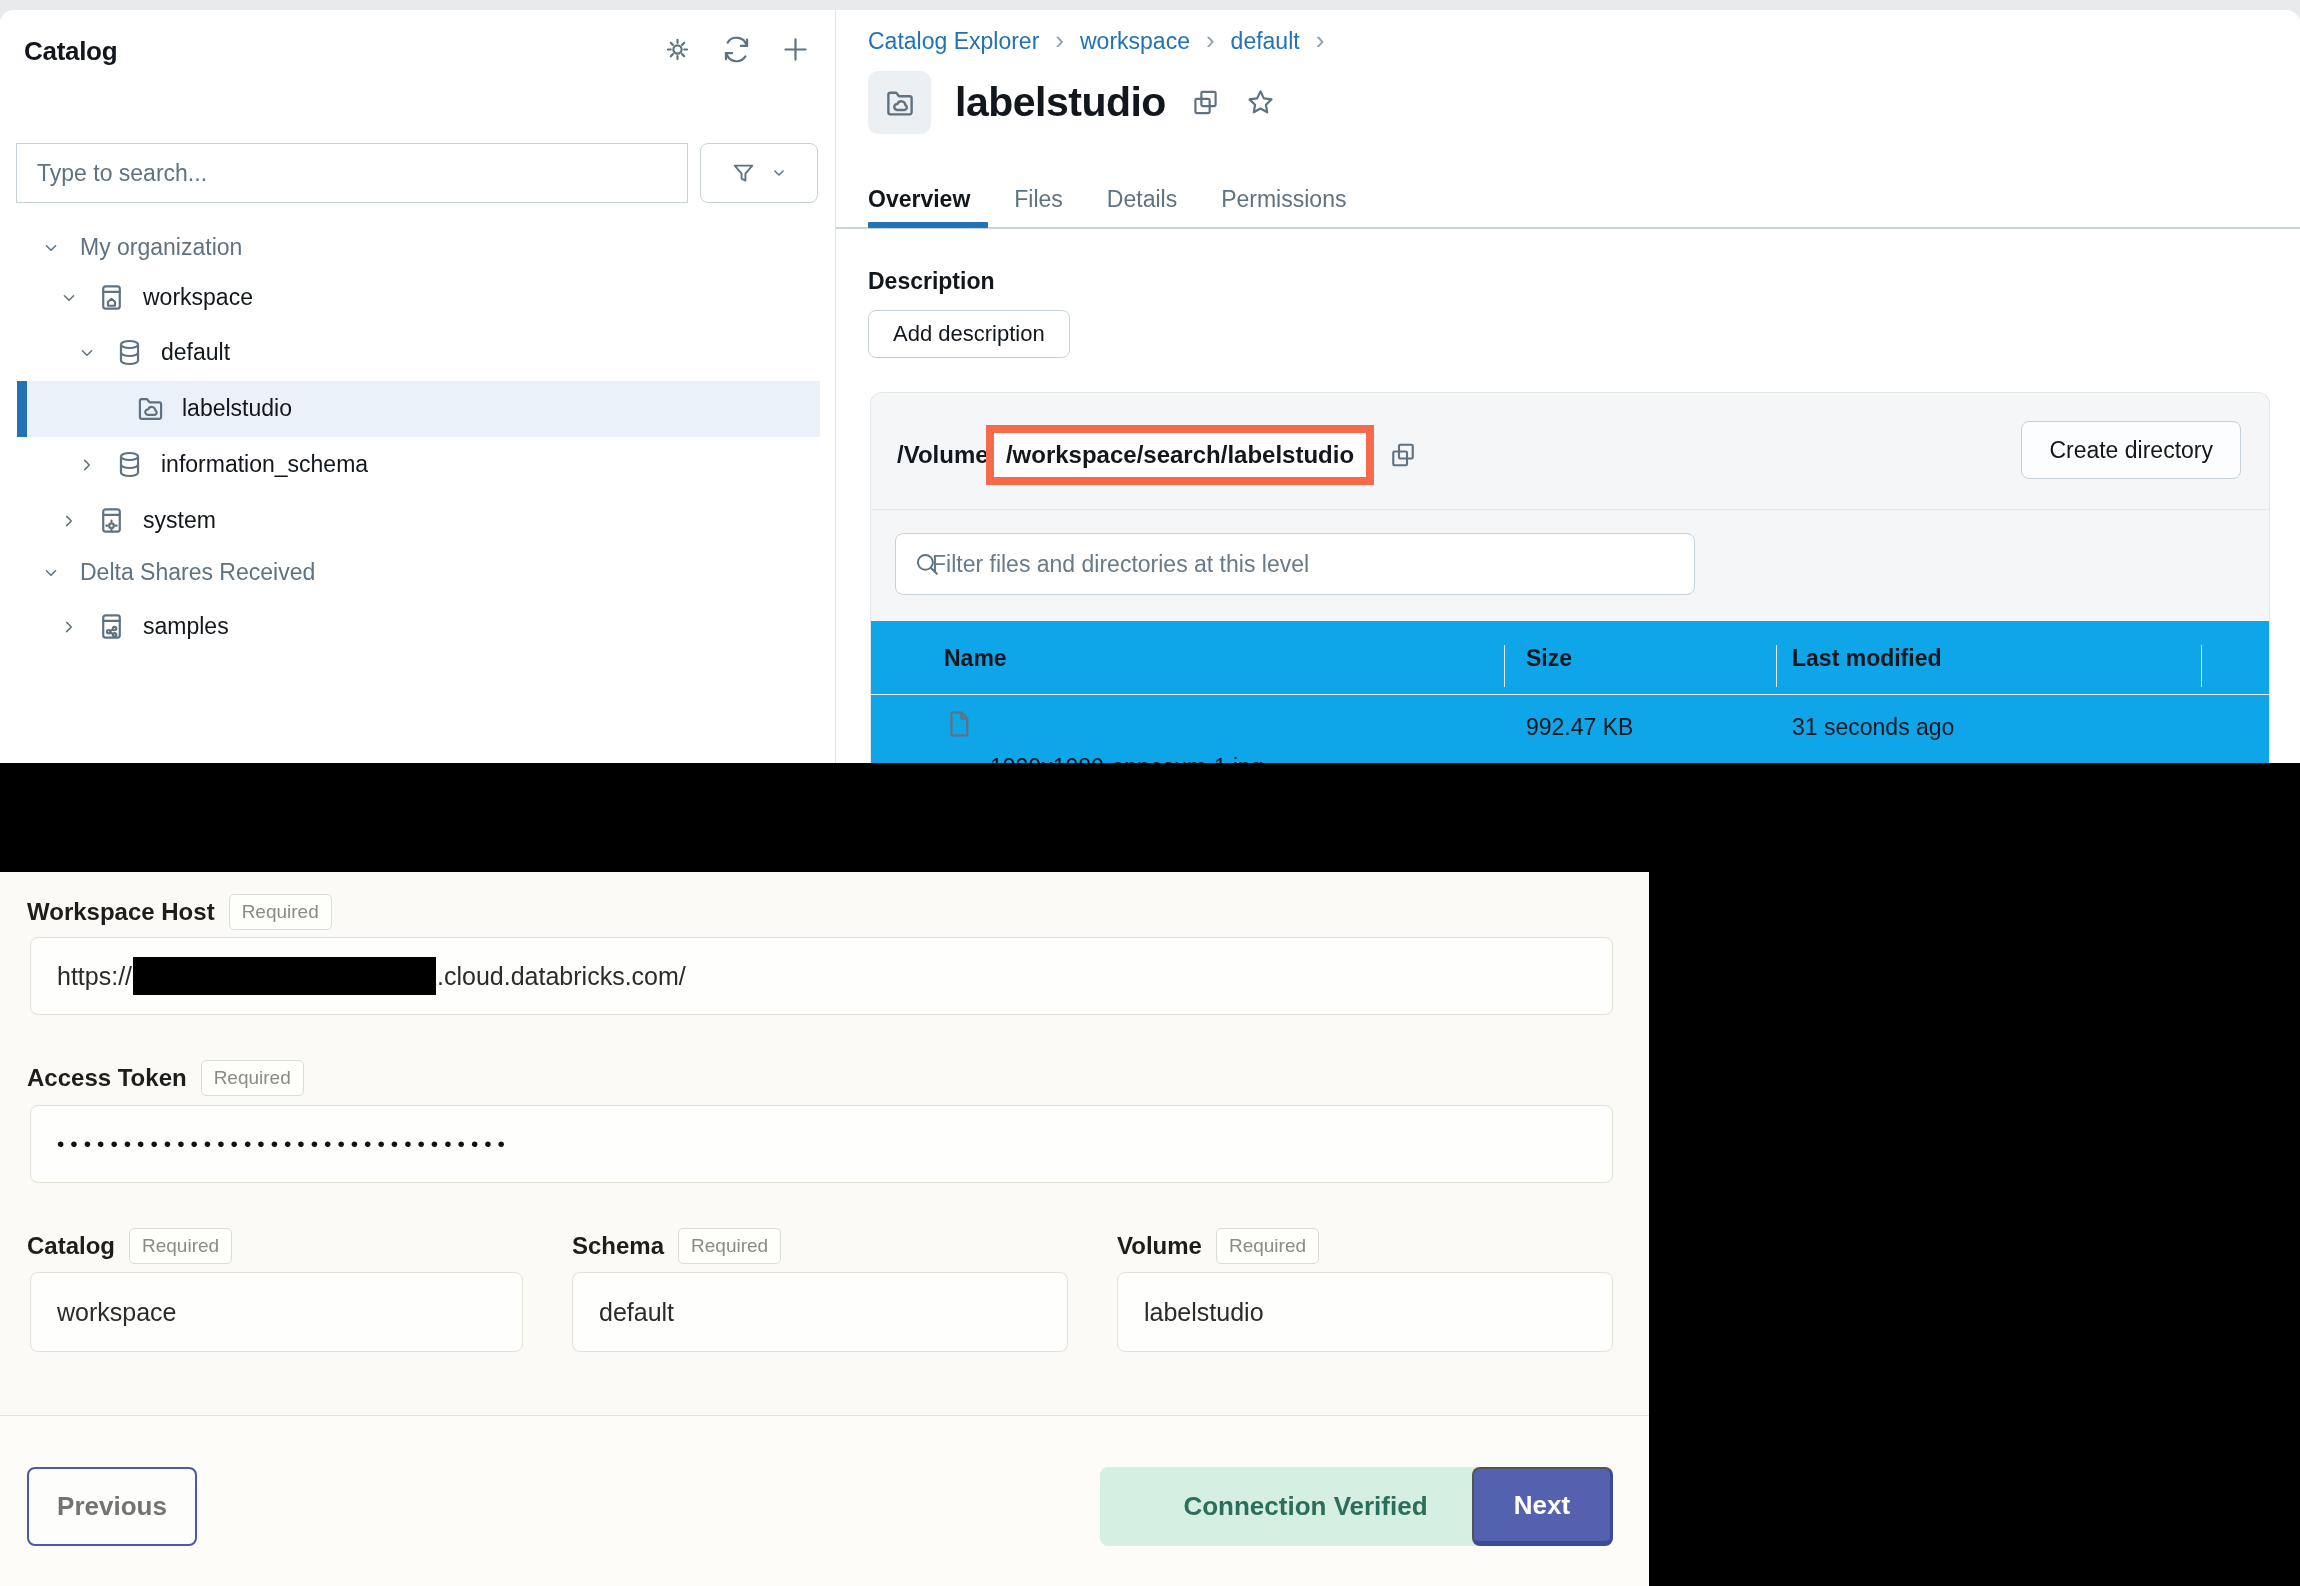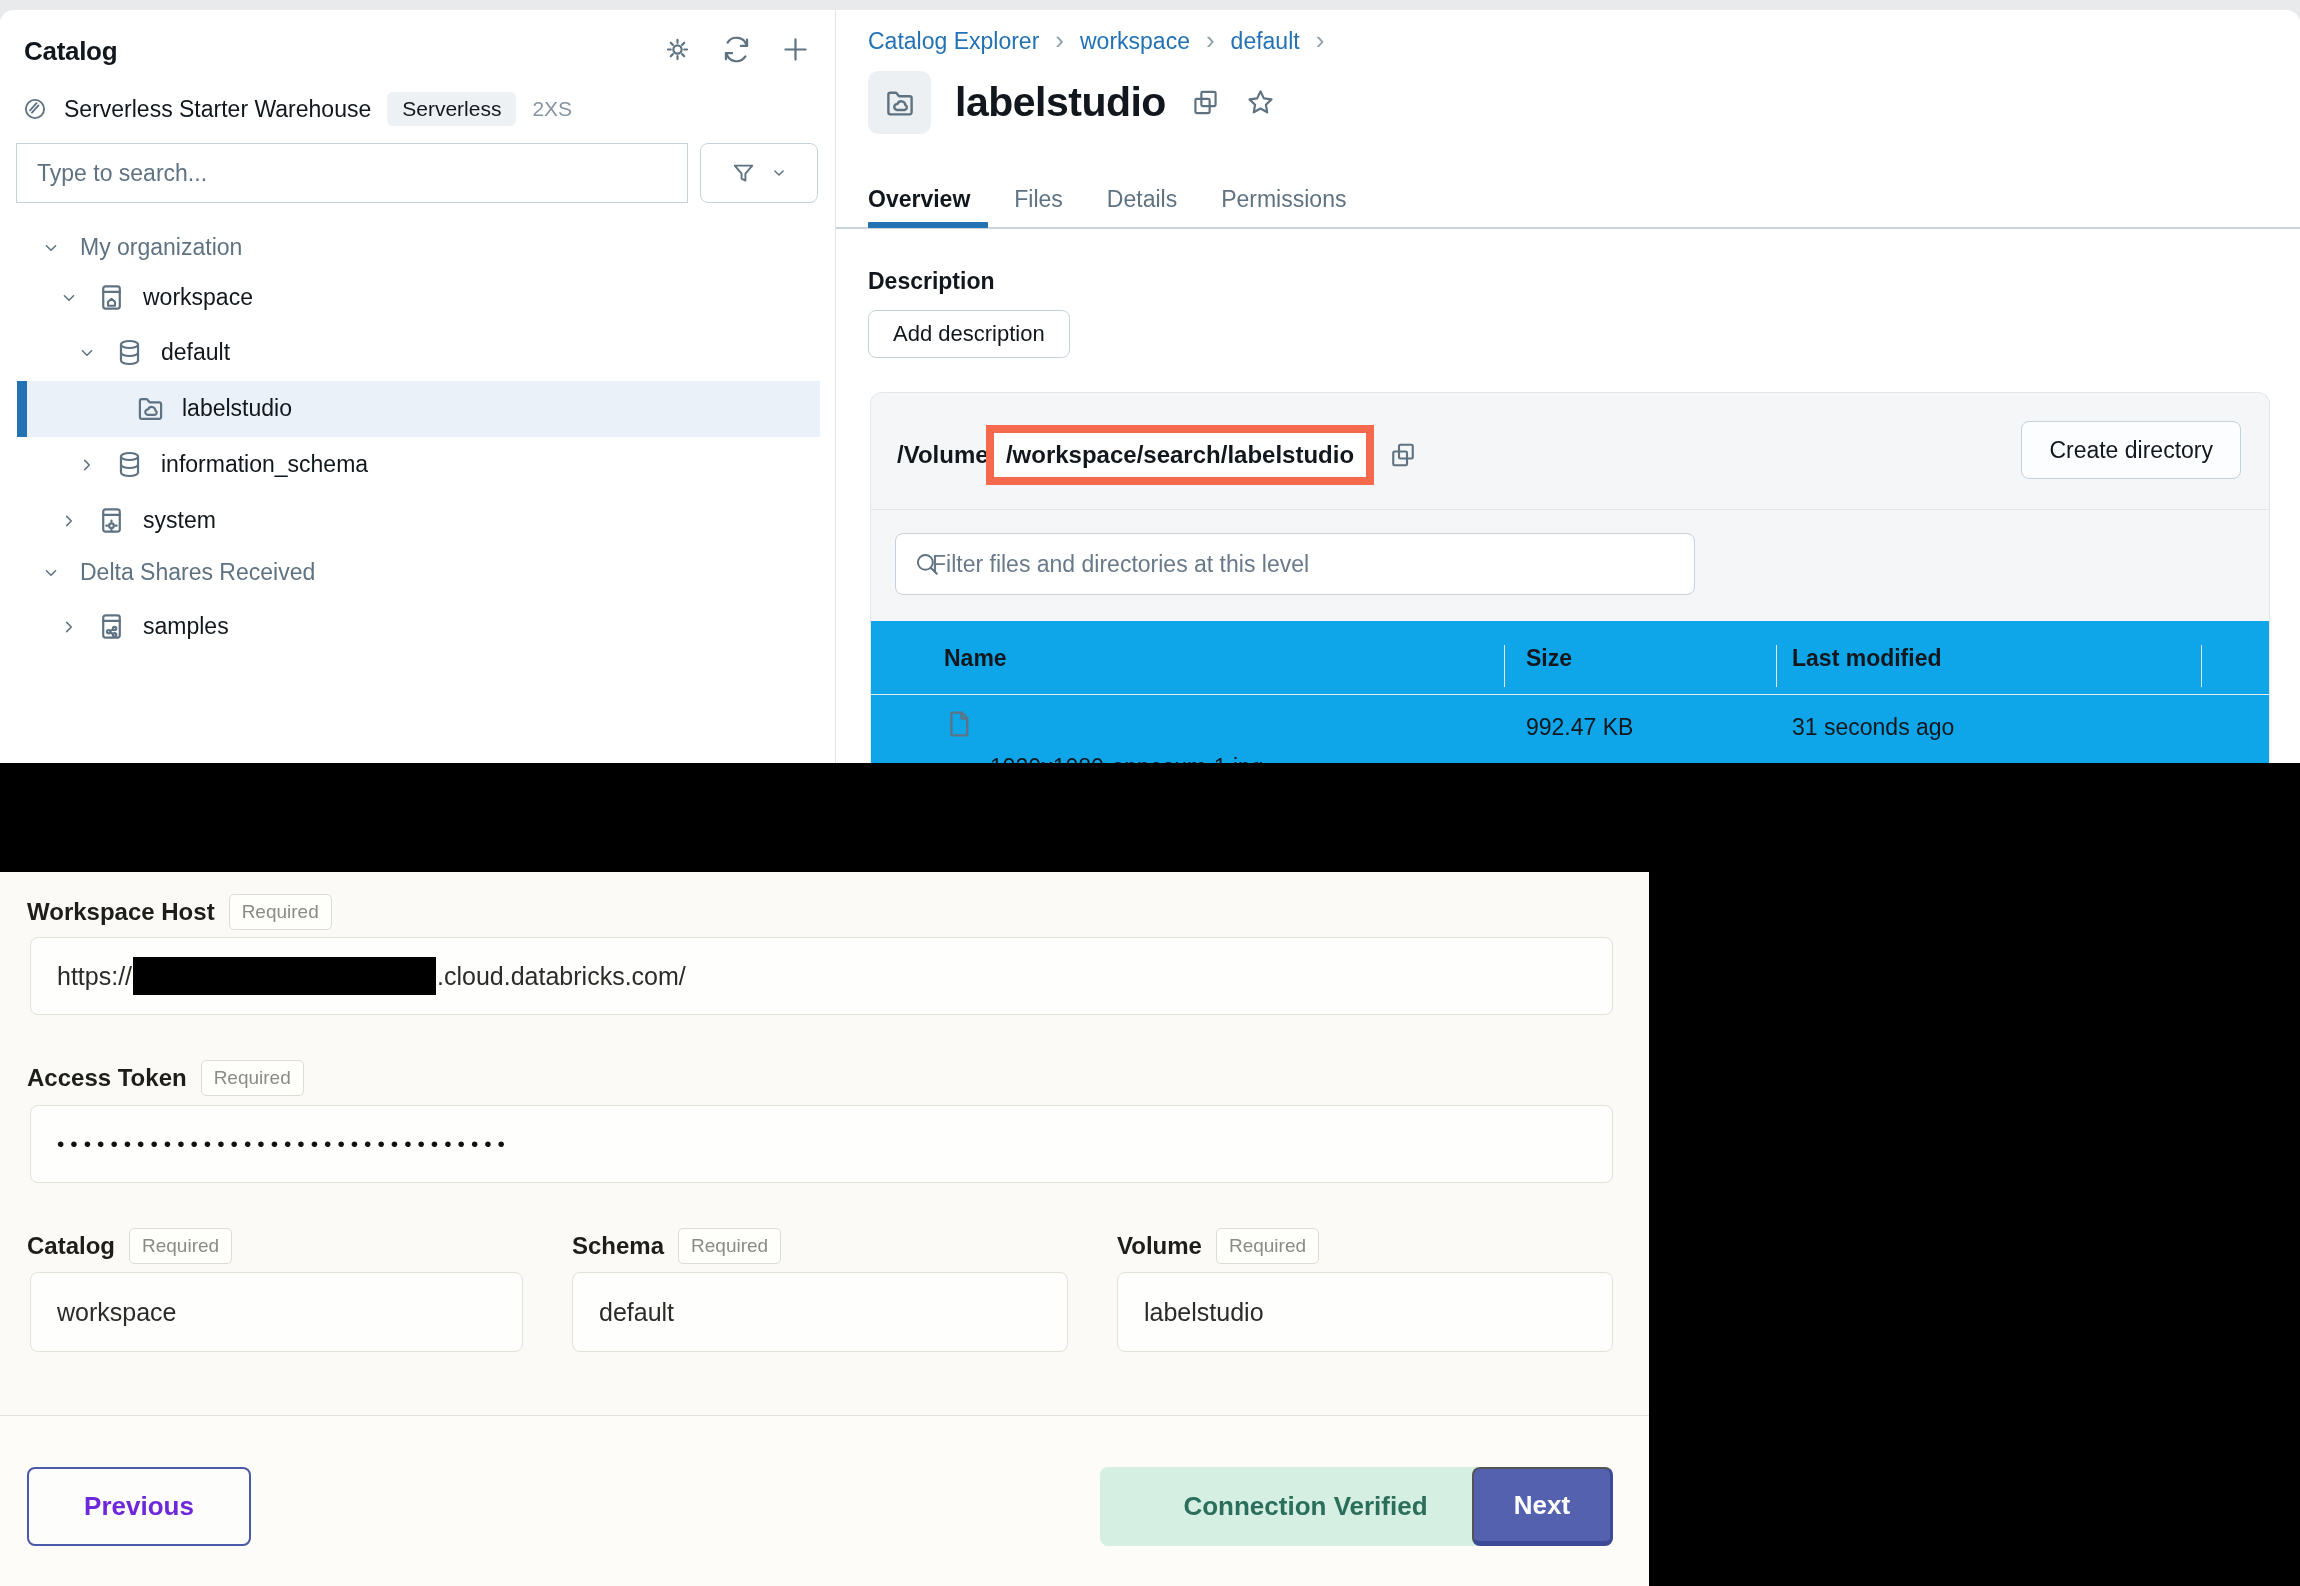--- a/index.html
+++ b/index.html
@@ -93,21 +93,21 @@
   .req{border:1.5px solid #DFDCD3;border-radius:5px;background:#FEFEFB;color:#8B8B85;font-size:19px;padding:6px 12px;}
   .finput{position:absolute;box-sizing:border-box;border:1.5px solid #E4E1D9;border-radius:8px;background:#FEFEFC;
       font-size:25px;color:#2B2B28;padding:0 26px;font-family:inherit;outline:none;}
   .host-box{display:flex;align-items:center;}
   .redact{display:inline-block;width:303px;height:38px;background:#000;margin:0 1px;}
   .tok{letter-spacing:6px;font-size:21px;color:#111;}
   .form-div{position:absolute;left:0;right:0;top:543px;height:1px;background:#E5E2DA;}
   .form-foot{position:absolute;left:0;right:0;top:544px;bottom:0;background:#FDFCF9;}
   .btn{position:absolute;top:595px;height:79px;border-radius:8px;display:flex;align-items:center;justify-content:center;
       font-size:26px;font-weight:700;box-sizing:border-box;cursor:pointer;font-family:inherit;}
-  .btn-prev{left:27px;width:224px;background:#FDFDFB;border:2.5px solid #4C58A8;color:#6d28d9;}
+  .btn-prev{left:27px;width:170px;background:#FDFDFB;border:2.5px solid #4C58A8;color:#737373;}
   .btn-status{left:1100px;width:411px;background:#D5EFE3;color:#2A6E5B;cursor:default;}
   .btn-next{left:1472px;width:141px;background:#5461AF;color:#FFFFFF;border-right:3px solid #3D4A96;border-bottom:5px solid #3D4A96;}
 </style>
 </head>
 <body>
 
 <svg width="0" height="0" style="position:absolute">
   <defs>
     <symbol id="i-chevdown" viewBox="0 0 24 24">
         <path d="M7 9.5l5 5 5-5"></path>
@@ -191,28 +191,20 @@
         <div class="side-icons">
           <svg class="ic">
               <use href="#i-gear"></use>
             </svg>
           <svg class="ic">
               <use href="#i-refresh"></use>
             </svg>
           <svg class="ic">
               <use href="#i-plus"></use>
             </svg>
-        </div>
-        <div class="wh-row">
-          <svg class="ic">
-              <use href="#i-serverless"></use>
-            </svg>
-          <span class="wh-name">Serverless Starter Warehouse</span>
-          <span class="wh-badge">Serverless</span>
-          <span class="wh-size">2XS</span>
         </div>
         <div class="search-wrap">
           <input type="text" placeholder="Type to search..." style="">
         </div>
         <div class="filter-btn">
           <svg class="ic f1">
               <use href="#i-funnel"></use>
             </svg>
           <svg class="ic f2">
               <use href="#i-chevdown"></use>

